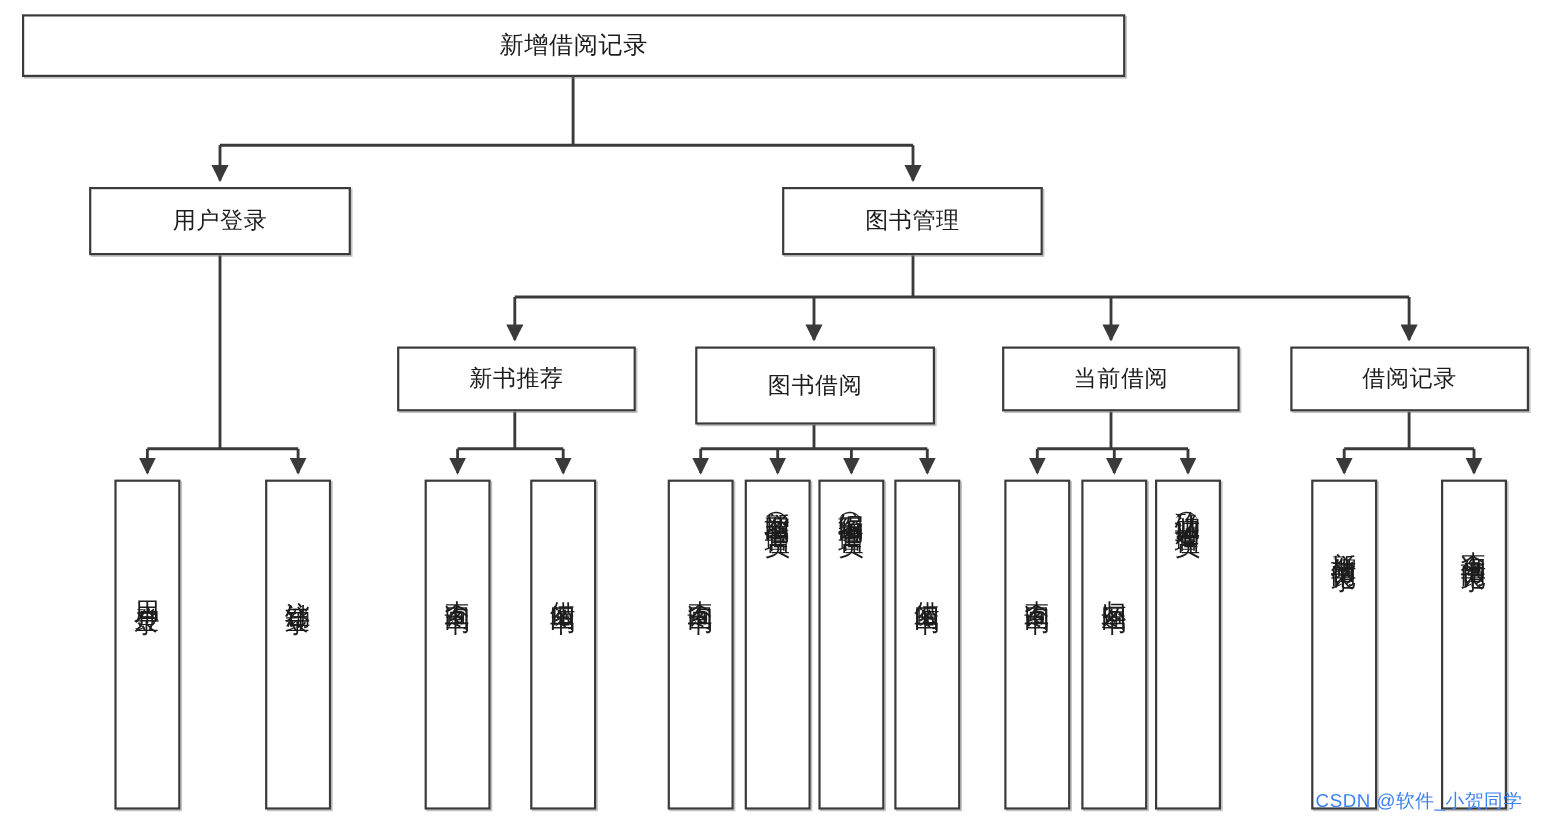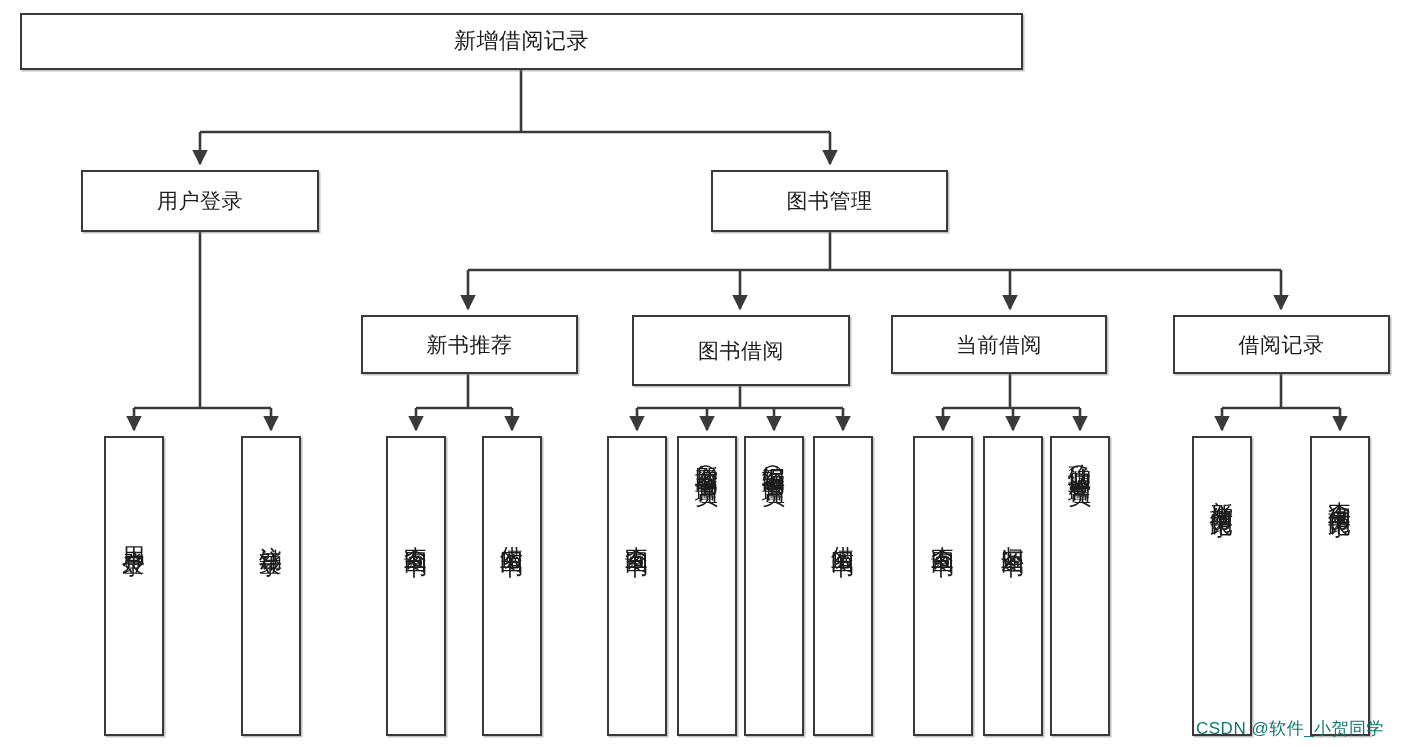--- a/index.html
+++ b/index.html
@@ -54,21 +54,21 @@
     text-orientation: upright;
     font-size: 23px;
     line-height: 1.05;
     letter-spacing: 3px;
     white-space: nowrap;
     display: block;
   }
   .watermark {
     position: absolute;
     font-size: 17px;
-    color: #0f766e;
+    color: #3b82f6;
     letter-spacing: 0.5px;
     white-space: nowrap;
     user-select: none;
   }
 </style>
 </head>
 <body>
 
 <div id="canvas">
 
@@ -132,21 +132,21 @@
   <div class="node h" style="left:361px; top:315px; width:217px; height:59px;">
     <span>新书推荐</span>
   </div>
 
   <div class="node h" style="left:711px; top:170px; width:237px; height:62px;">
     <span>图书管理</span>
   </div>
   <div class="node h" style="left:632px; top:315px; width:218px; height:71px;">
     <span>图书借阅</span>
   </div>
-  <div class="node h" style="left:891px; top:315px; width:216px; height:59px;">
+  <div class="node h" style="left:911px; top:315px; width:216px; height:59px;">
     <span>当前借阅</span>
   </div>
   <div class="node h" style="left:1173px; top:315px; width:217px; height:59px;align-items:center;">
     <span>借阅记录</span>
   </div>
 
   <div class="node v" style="left:104px; top:436px; width:60px; height:300px;">
     <span class="vtext" style="margin-top:90px;">用户登录</span>
   </div>
   <div class="node v" style="left:241px; top:436px; width:60px; height:300px;">

